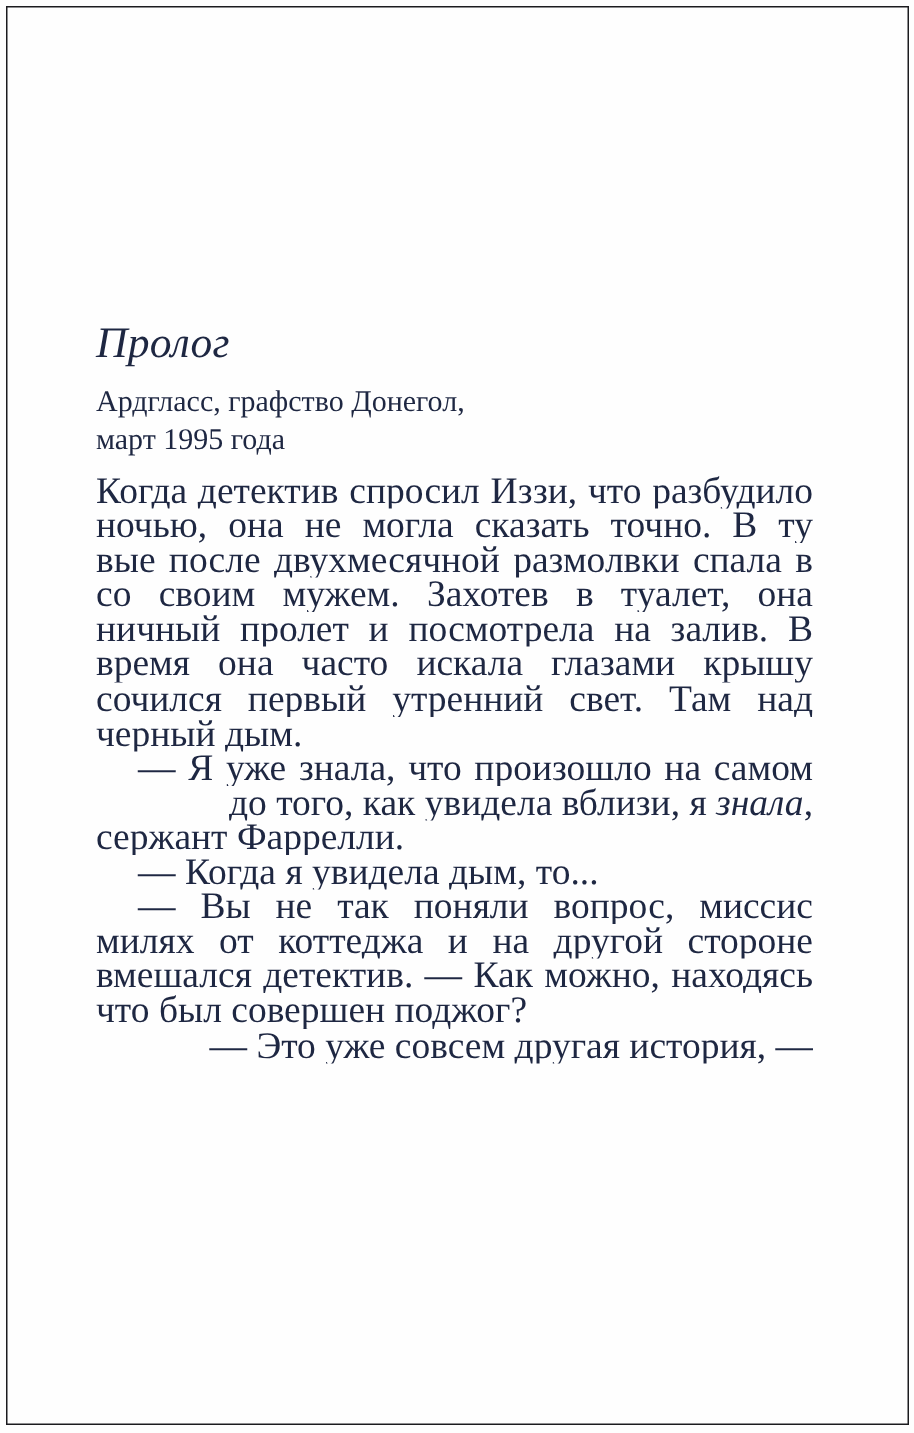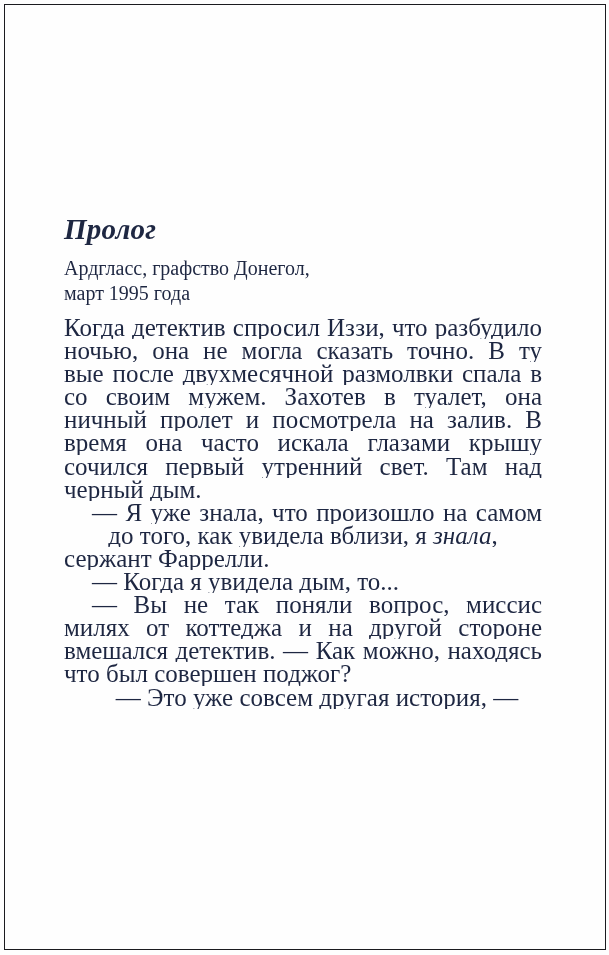--- a/index.html
+++ b/index.html
@@ -34,21 +34,21 @@
     top: 0;
     width: 478px;
   }
   .title {
     position: absolute;
     top: 212px;
     left: 0;
     margin: 0;
     font-size: 29px;
     line-height: 34px;
-    font-weight: bold;
+    font-weight: normal;
     font-style: italic;
     letter-spacing: 0.2px;
   }
   .dateline {
     position: absolute;
     top: 256px;
     left: 0;
     font-size: 20px;
     line-height: 25px;
   }
@@ -61,21 +61,21 @@
     line-height: 23.1px;
   }
   .line {
     text-align: justify;
     text-align-last: justify;
     height: 23.1px;
     overflow: hidden;
     white-space: normal;
   }
   .line.last {
-    text-align: center;
+    text-align: right;
     text-align-last: left;
   }
   .line.indent {
     text-indent: 28px;
   }
   .it {
     font-style: italic;
   }
 </style>
 </head>

